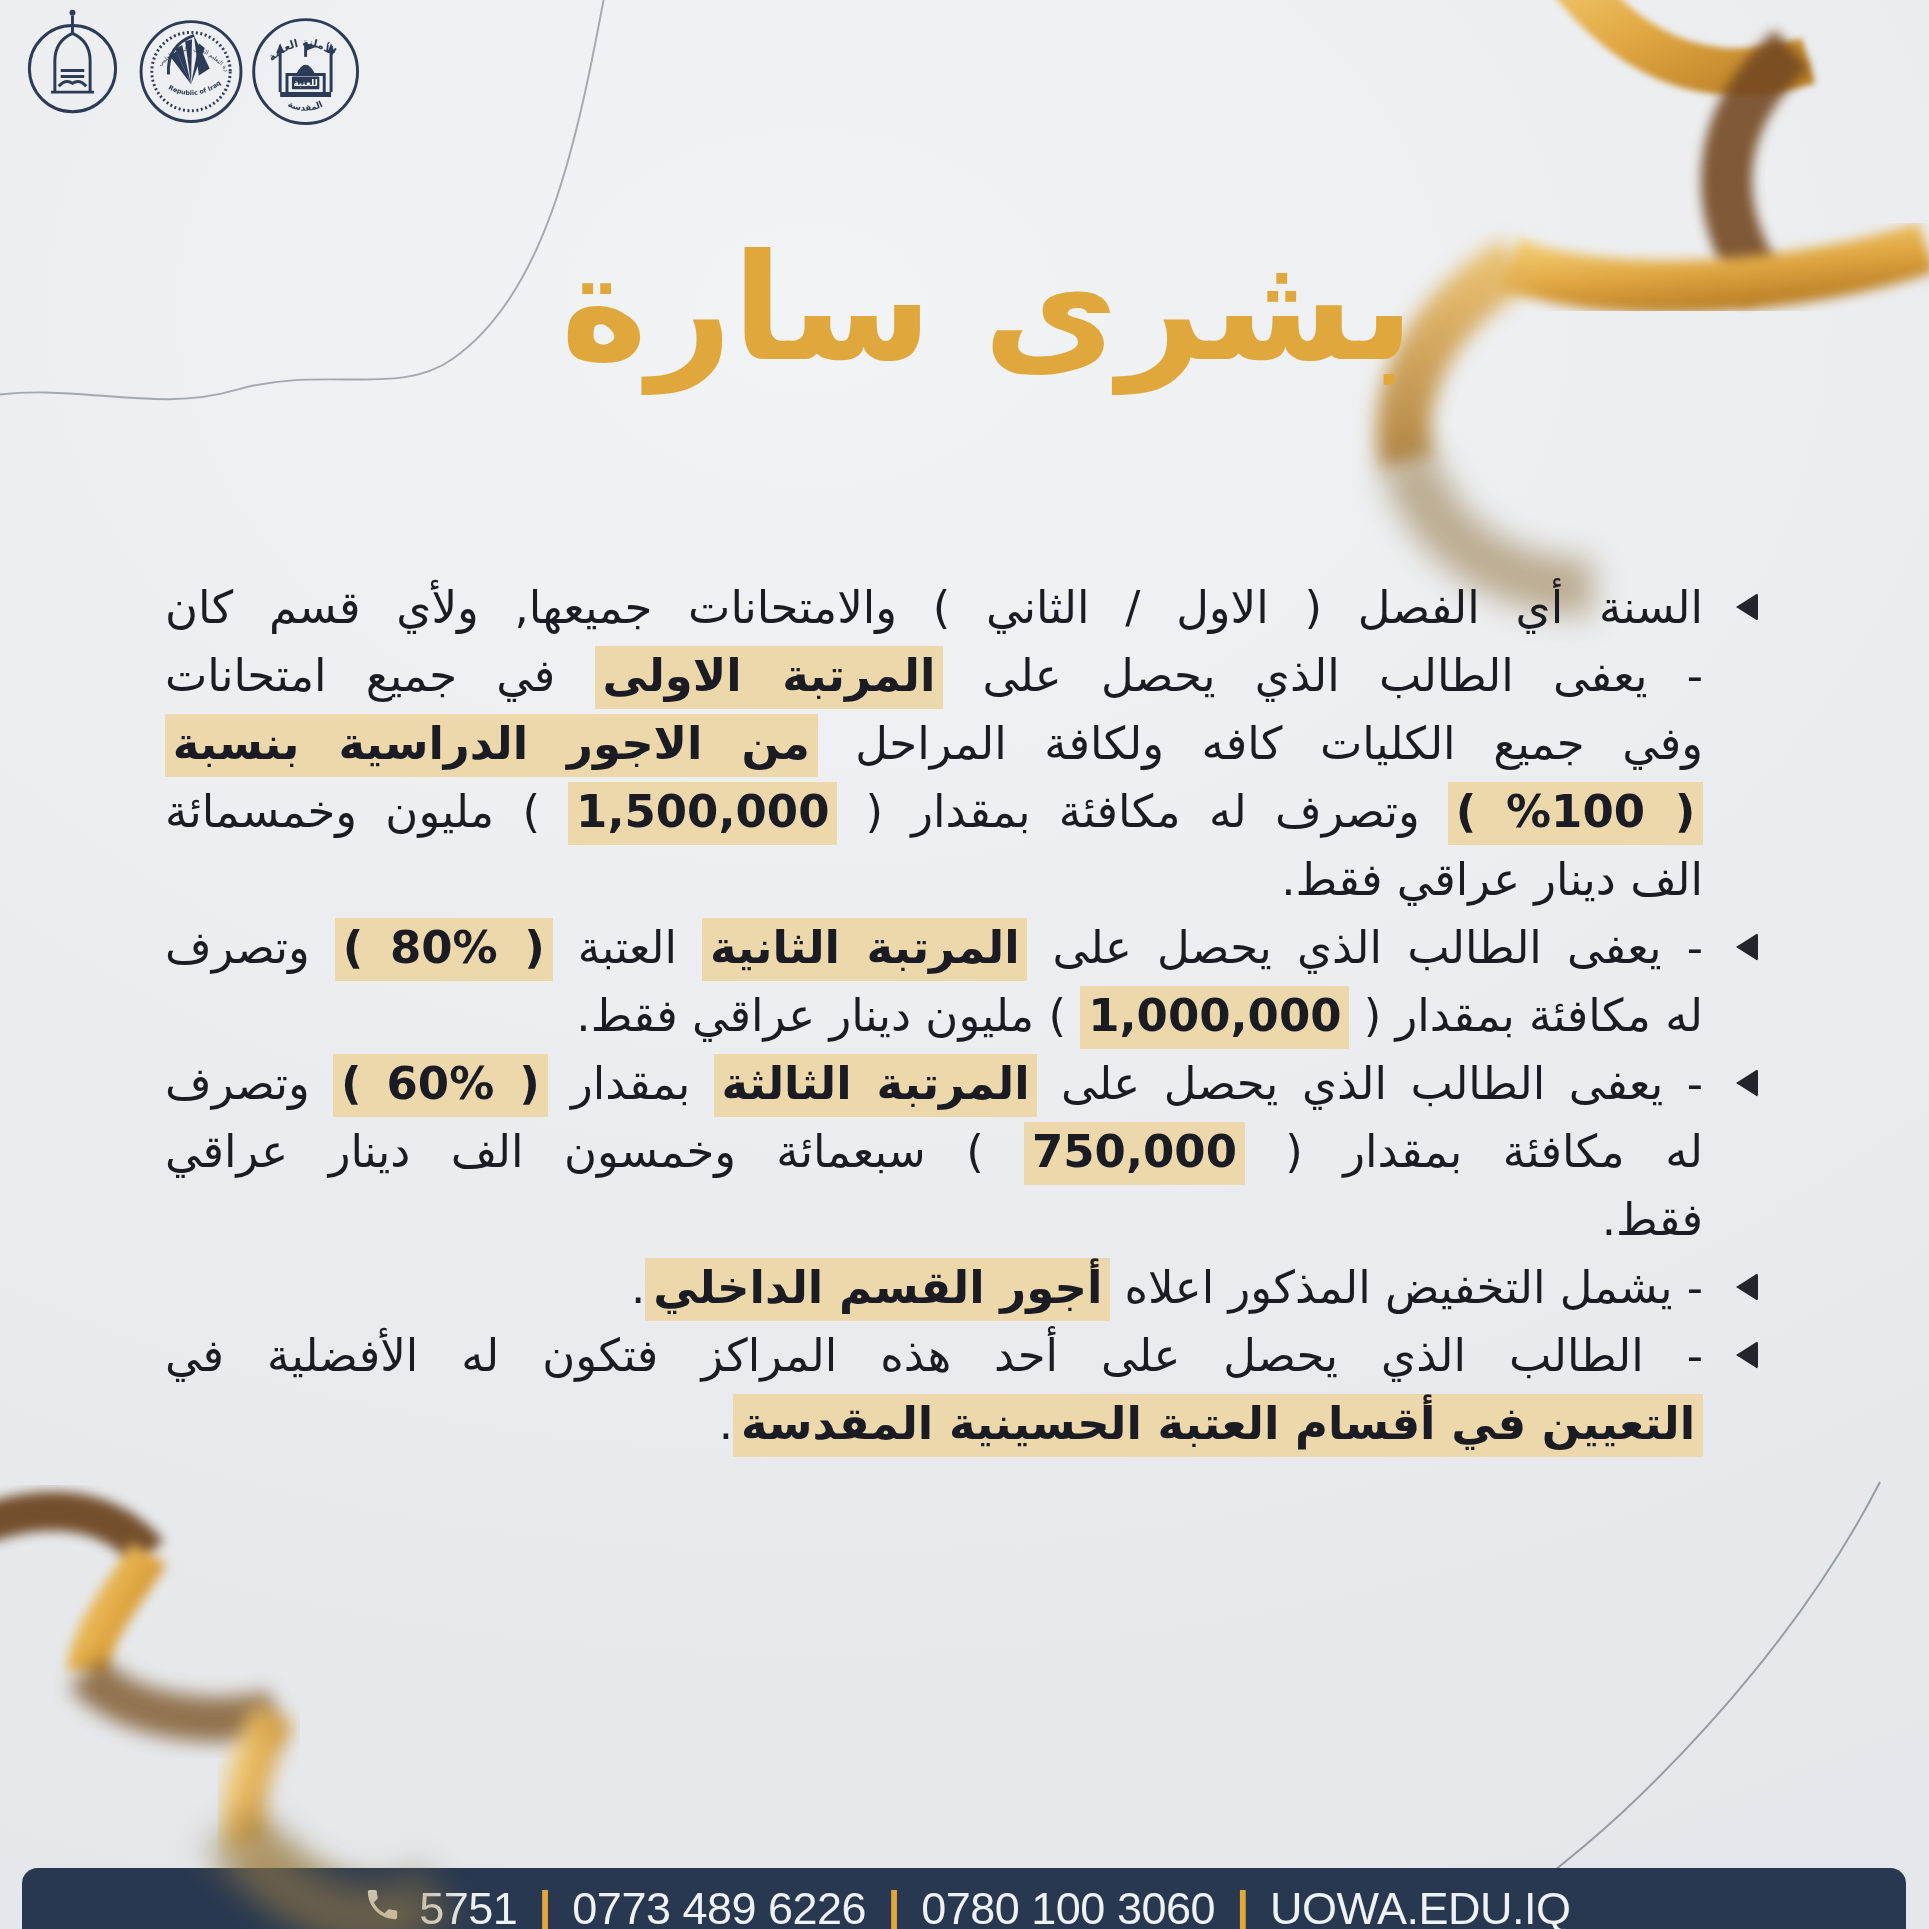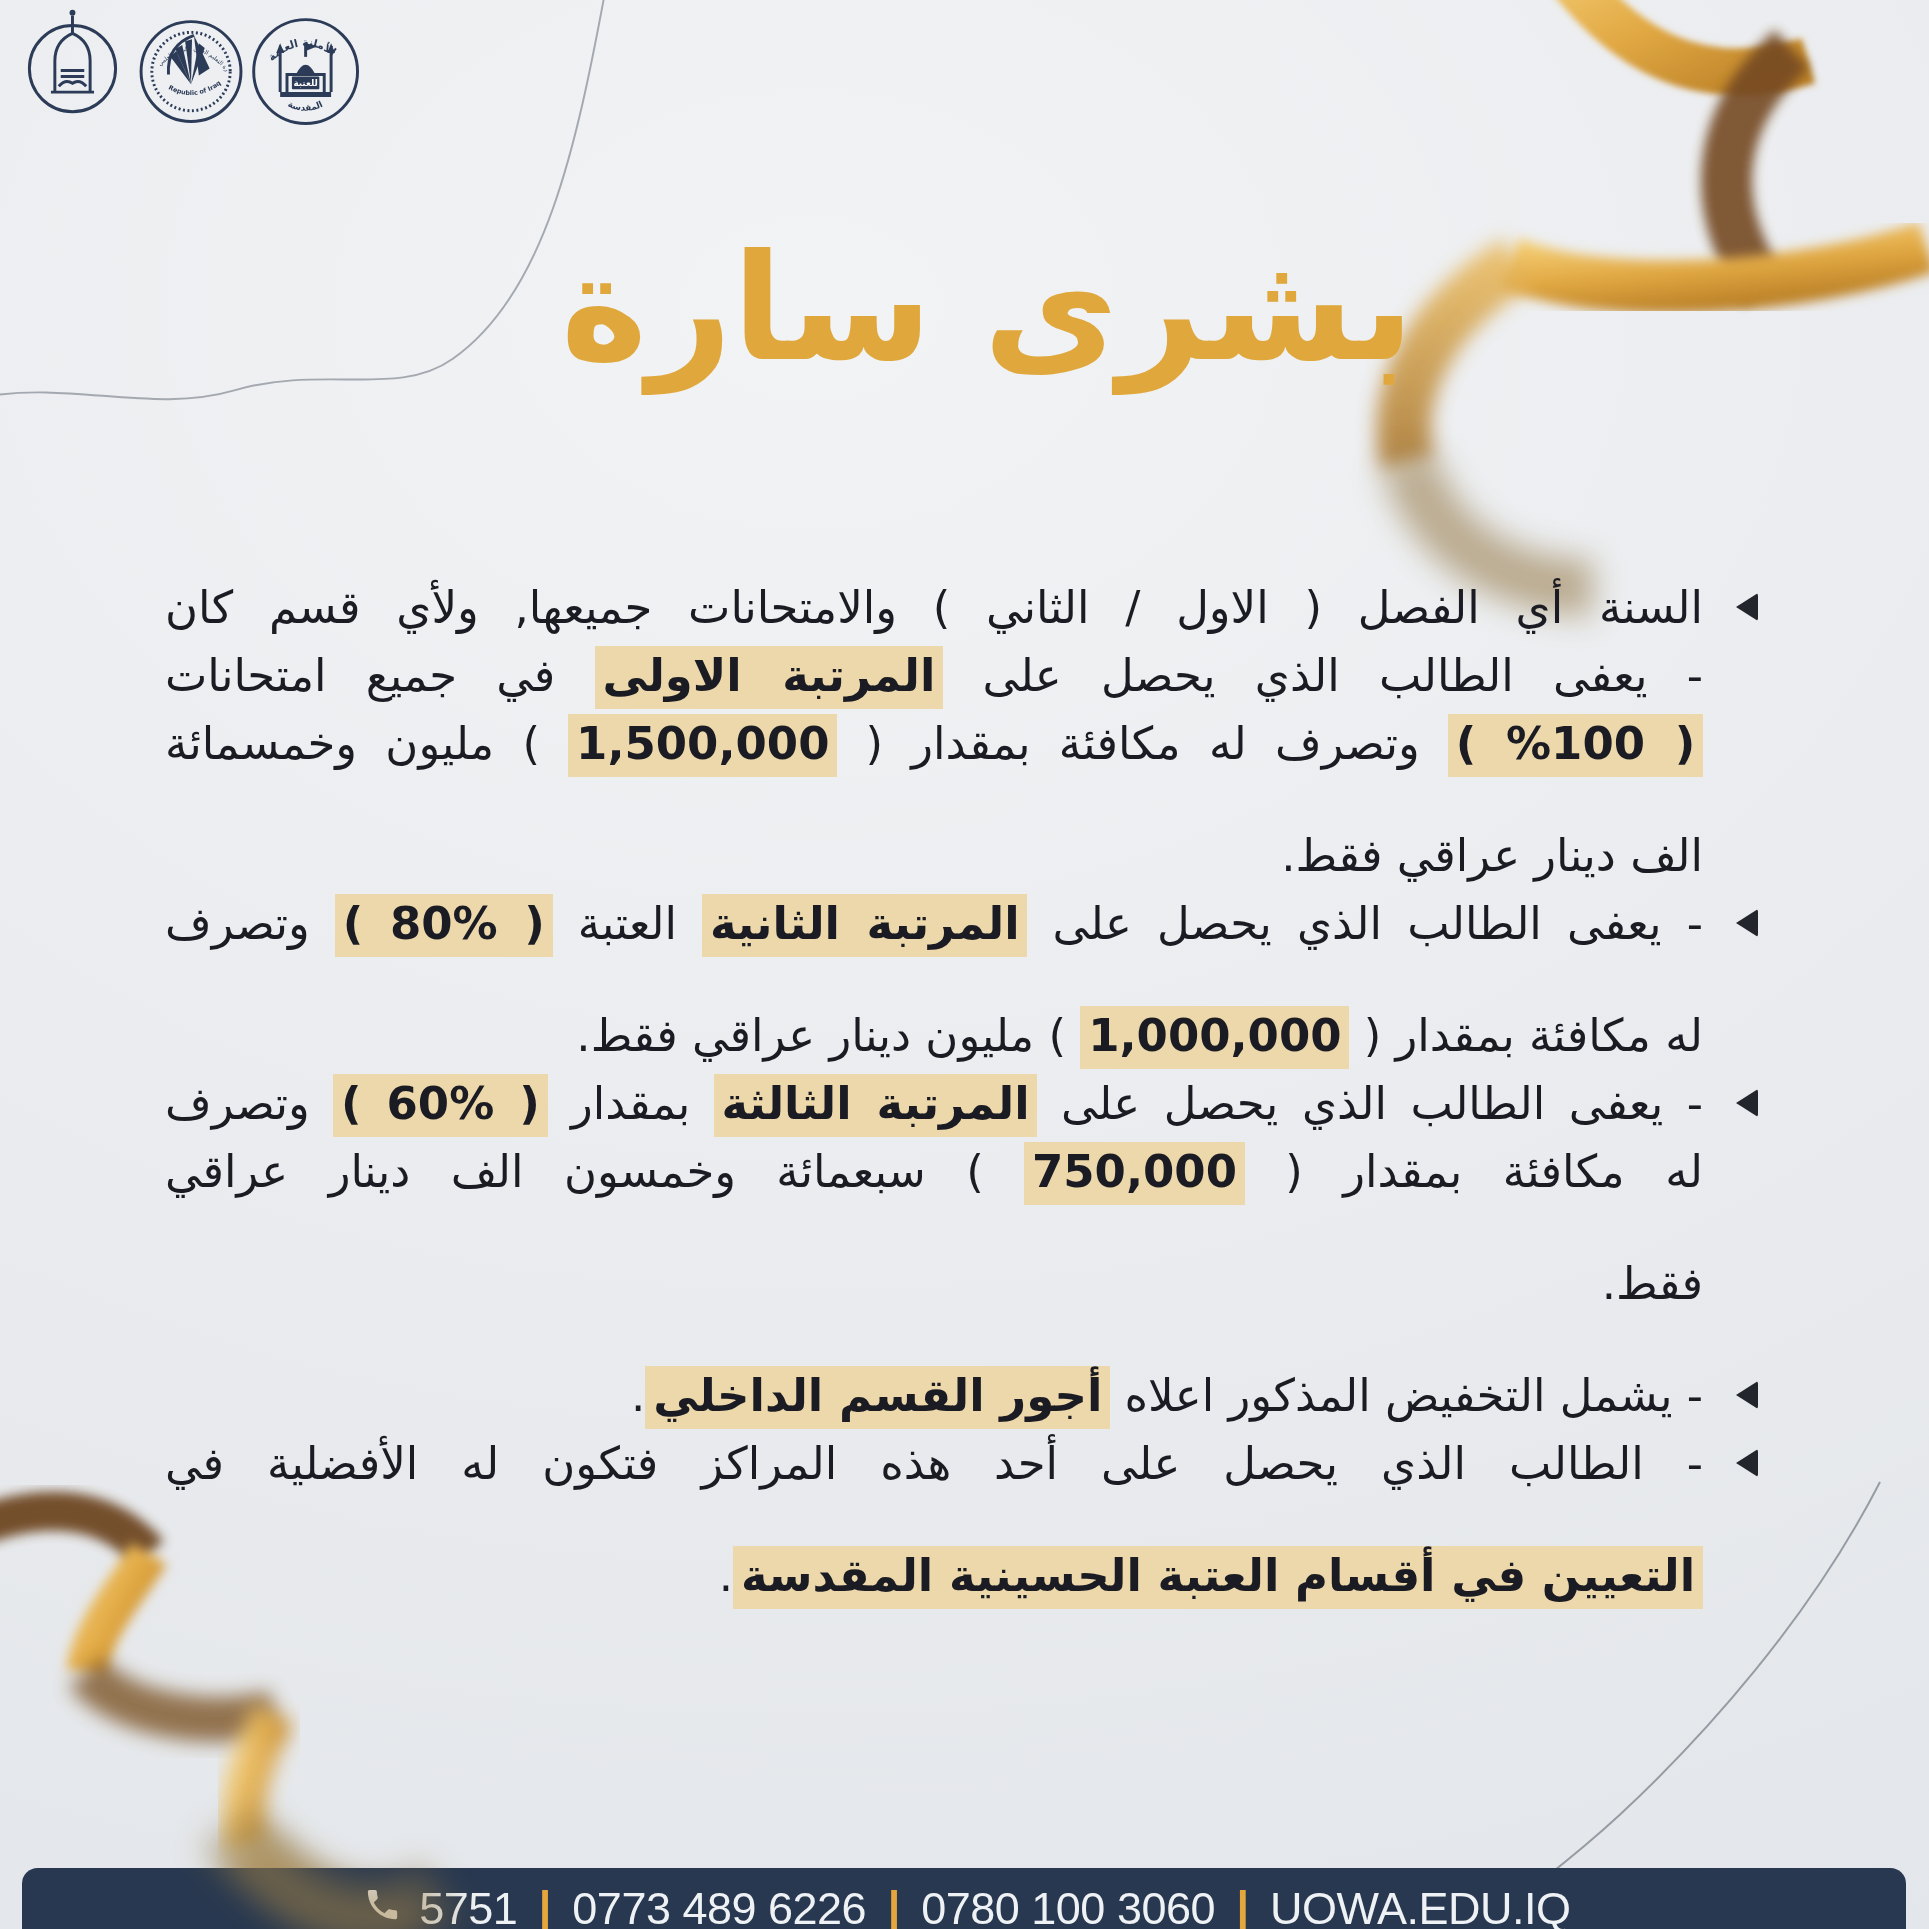--- a/index.html
+++ b/index.html
@@ -28,21 +28,21 @@
     position:absolute;right:5.9px;top:18.6px;width:0;height:0;
     border-top:14.7px solid transparent;border-bottom:14.7px solid transparent;
     border-right:22.5px solid #23252D;border-radius:2.9px;
   }
   .line{
     direction:rtl;height:68px;line-height:68px;
     font-size:45px;color:#1B1C23;font-weight:500;
     text-align:justify;text-align-last:justify;
     white-space:nowrap;
   }
-  .line.last{text-align:center;text-align-last:right;margin-top:44px;}
+  .line.last{text-align:center;text-align-last:right;}
   .hl{background:#ECD8AB;font-weight:bold;padding:2.9px 7.8px 6.9px;}
 
   .footer{
     position:absolute;left:21.6px;right:24.5px;top:1820px;height:82px;z-index:5;
     background:#283850;border-radius:15.7px;
     display:flex;align-items:center;justify-content:center;gap:7.8px;
     font-family:"Liberation Sans", sans-serif;
     font-size:45px;color:#EFF2F5;letter-spacing:-0.5px;white-space:nowrap;margin-top:48px;
   }
   .footer .sep{color:#E5A73C;font-weight:bold;margin:0 13.7px;transform:scaleY(1.12);display:inline-block;}
@@ -150,20 +150,21 @@
     </g>
   </svg>
 
   <h1 class="title" dir="rtl">بشرى سارة</h1>
 
   <div class="bullets" id="bullets">
       <div class="bullet">
         <span class="marker"></span>
         <div class="line" dir="rtl"><span>السنة أي الفصل ( الاول / الثاني ) والامتحانات جميعها, ولأي قسم كان</span></div>
         <div class="line" dir="rtl"><span>- يعفى الطالب الذي يحصل على </span><span class="hl">المرتبة الاولى</span><span> في جميع امتحانات</span></div>
+        <div class="line" dir="rtl"><span>وفي جميع الكليات كافه ولكافة المراحل </span><span class="hl">من الاجور الدراسية بنسبة</span></div>
         <div class="line" dir="rtl"><span class="hl">( %100 )</span><span> وتصرف له مكافئة بمقدار ( </span><span class="hl">1,500,000</span><span> ) مليون وخمسمائة</span></div>
         <div class="line last" dir="rtl"><span>الف دينار عراقي فقط.</span></div>
       </div>
       <div class="bullet">
         <span class="marker"></span>
         <div class="line" dir="rtl"><span>- يعفى الطالب الذي يحصل على </span><span class="hl">المرتبة الثانية</span><span> العتبة </span><span class="hl">( %80 )</span><span> وتصرف</span></div>
         <div class="line last" dir="rtl"><span>له مكافئة بمقدار ( </span><span class="hl">1,000,000</span><span> ) مليون دينار عراقي فقط.</span></div>
       </div>
       <div class="bullet">
         <span class="marker"></span>

